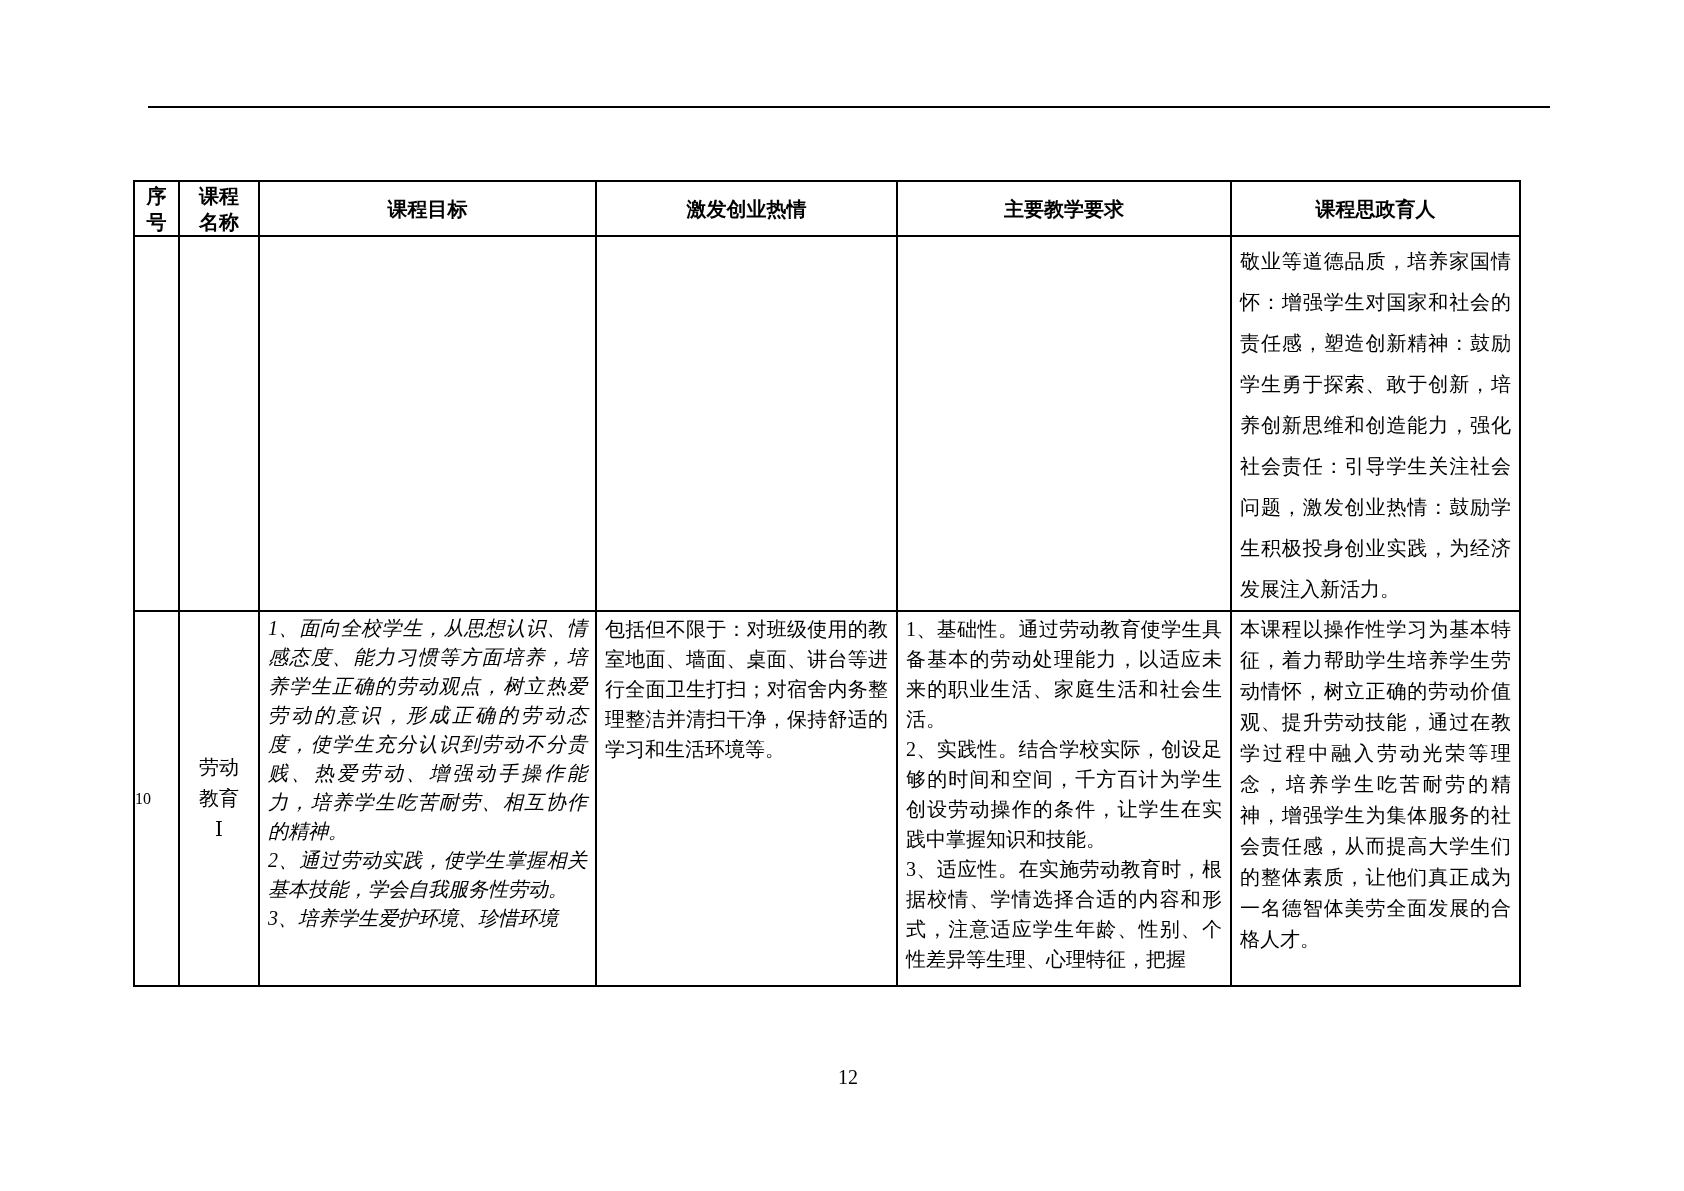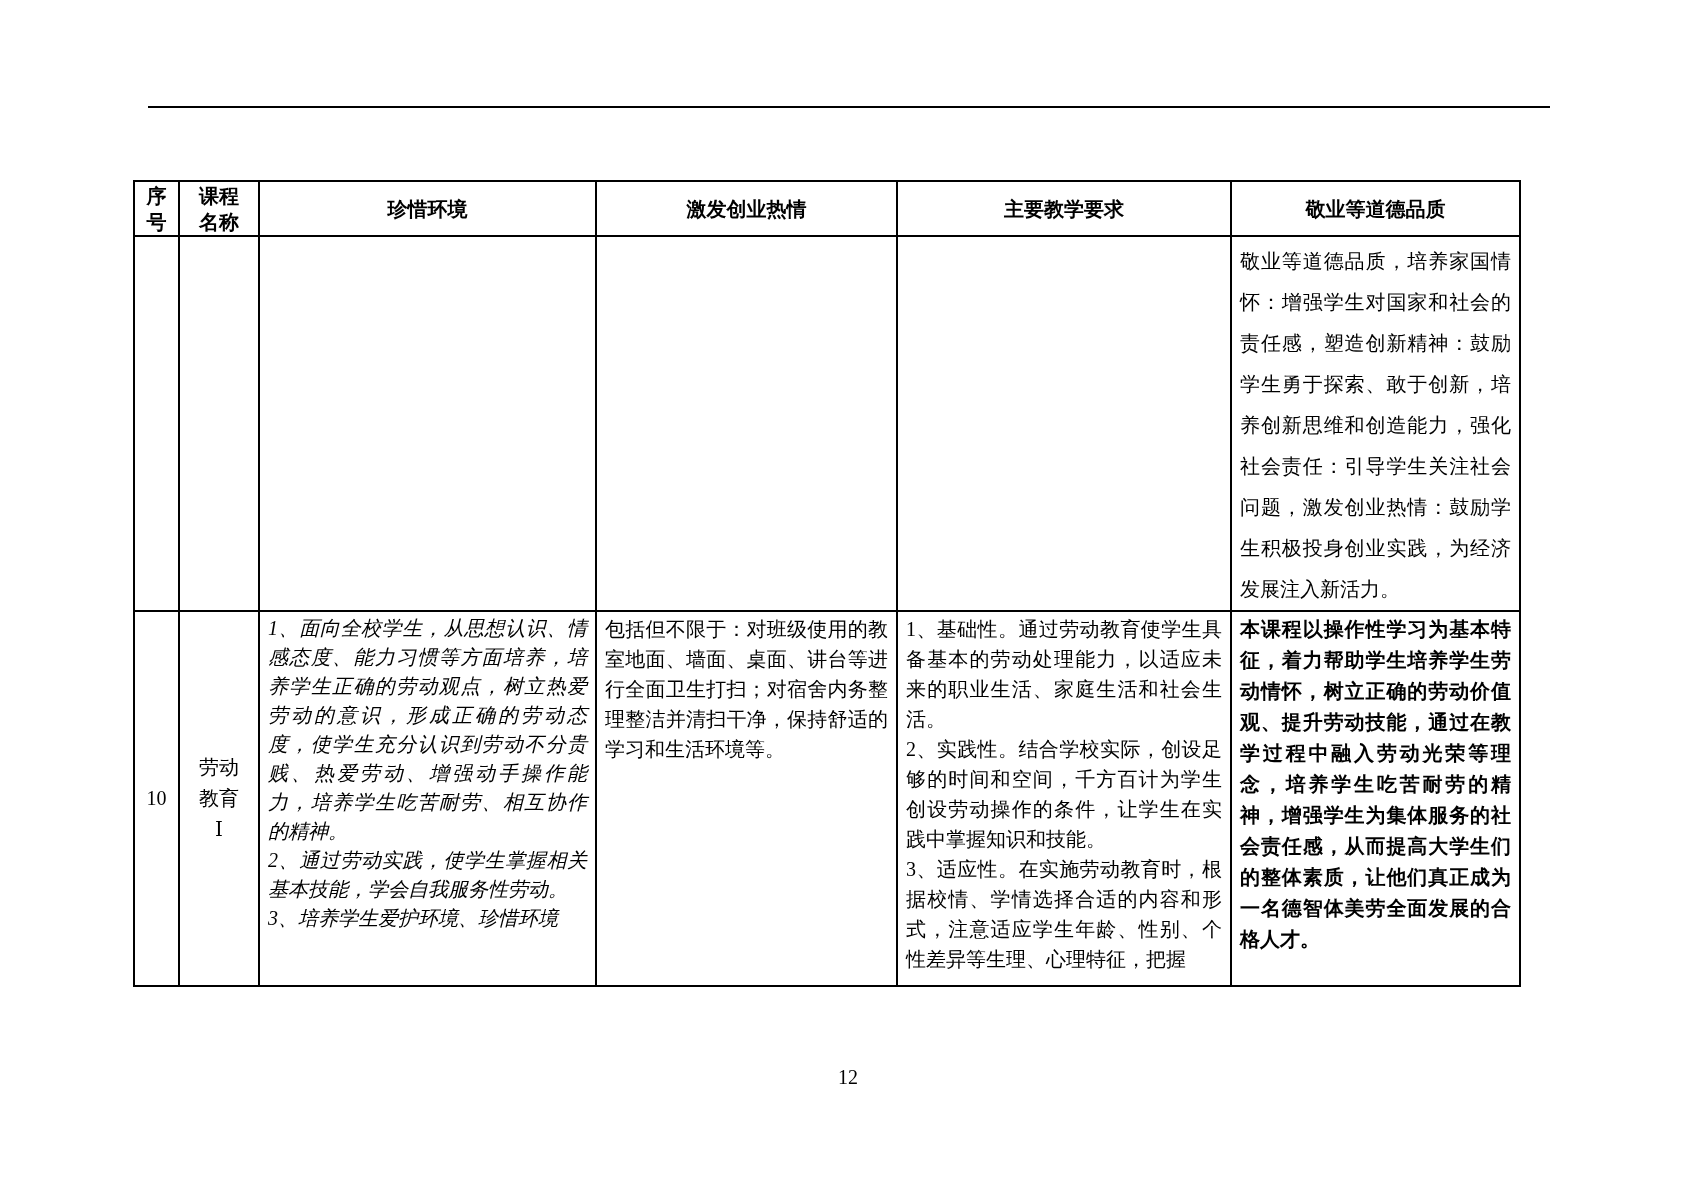--- a/index.html
+++ b/index.html
@@ -50,25 +50,24 @@
     font-size: 20px;
     text-align: justify;
     text-justify: inter-character;
     white-space: pre-line;
     padding: 2px 8px 0 8px;
   }
   .r1-ideology { line-height: 41px; padding-top: 4px; }
   .objectives   { line-height: 29px; font-style: italic; }
   .content-txt  { line-height: 30px; }
   .requirements { line-height: 30px; }
-  .r2-ideology  { line-height: 31px; font-weight: bold; }
+  .r2-ideology  { line-height: 31px; }
   td.seq-cell {
-    text-align: center;
     vertical-align: middle;
-    font-size: 20px;
+    font-size: 16px;
   }
   td.course-cell {
     vertical-align: middle;
     font-size: 20px;
     line-height: 31px;
     white-space: pre-line;
     padding-left: 11px;
     padding-right: 4px;
     text-align: center;
   }
@@ -97,24 +96,24 @@
       <col style="width:301px">
       <col style="width:334px">
       <col style="width:289px">
     </colgroup>
     <tbody>
       <tr class="header-row">
         <th class="hdr">序
 号</th>
         <th class="hdr">课程
 名称</th>
-        <th class="hdr">珍惜环境</th>
+        <th class="hdr">课程目标</th>
         <th class="hdr">激发创业热情</th>
         <th class="hdr">主要教学要求</th>
-        <th class="hdr">敬业等道德品质</th>
+        <th class="hdr">课程思政育人</th>
       </tr>
 
       <tr class="row-1">
         <td class="seq-cell"></td>
         <td class="course-cell"></td>
         <td class="body-cell">
           <div class="txt objectives"></div>
         </td>
         <td class="body-cell">
           <div class="txt content-txt"></div>

